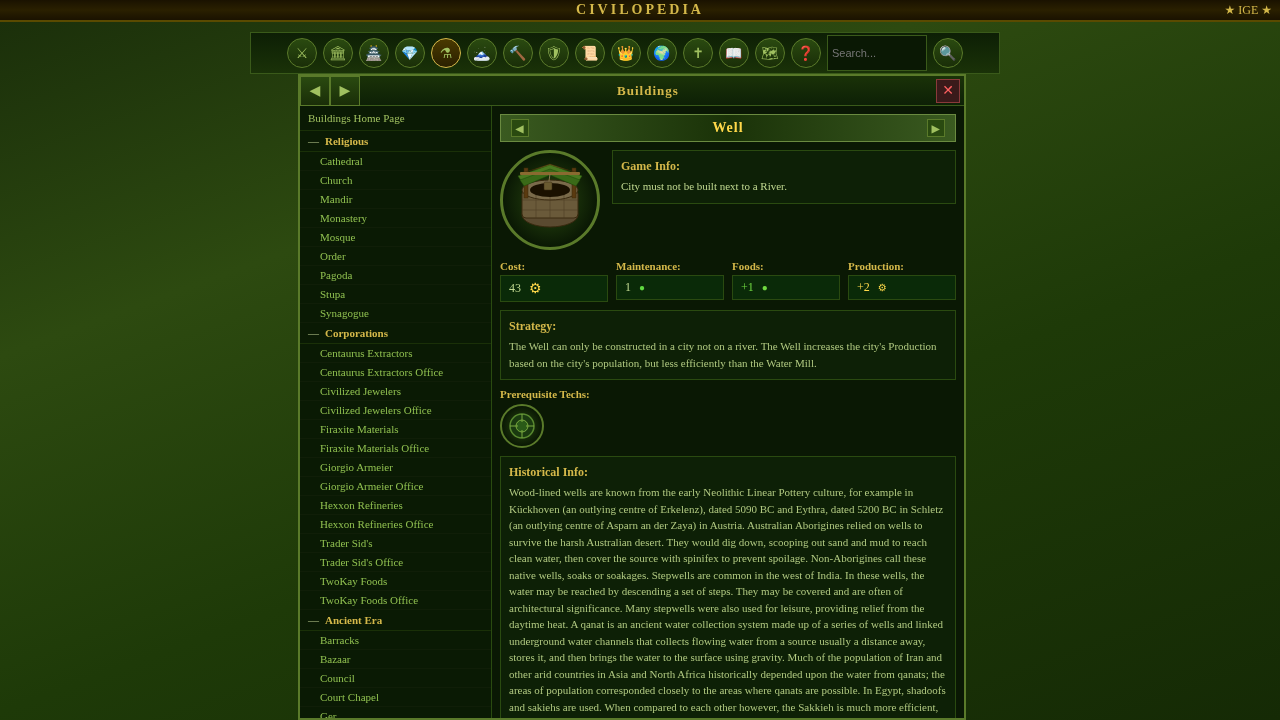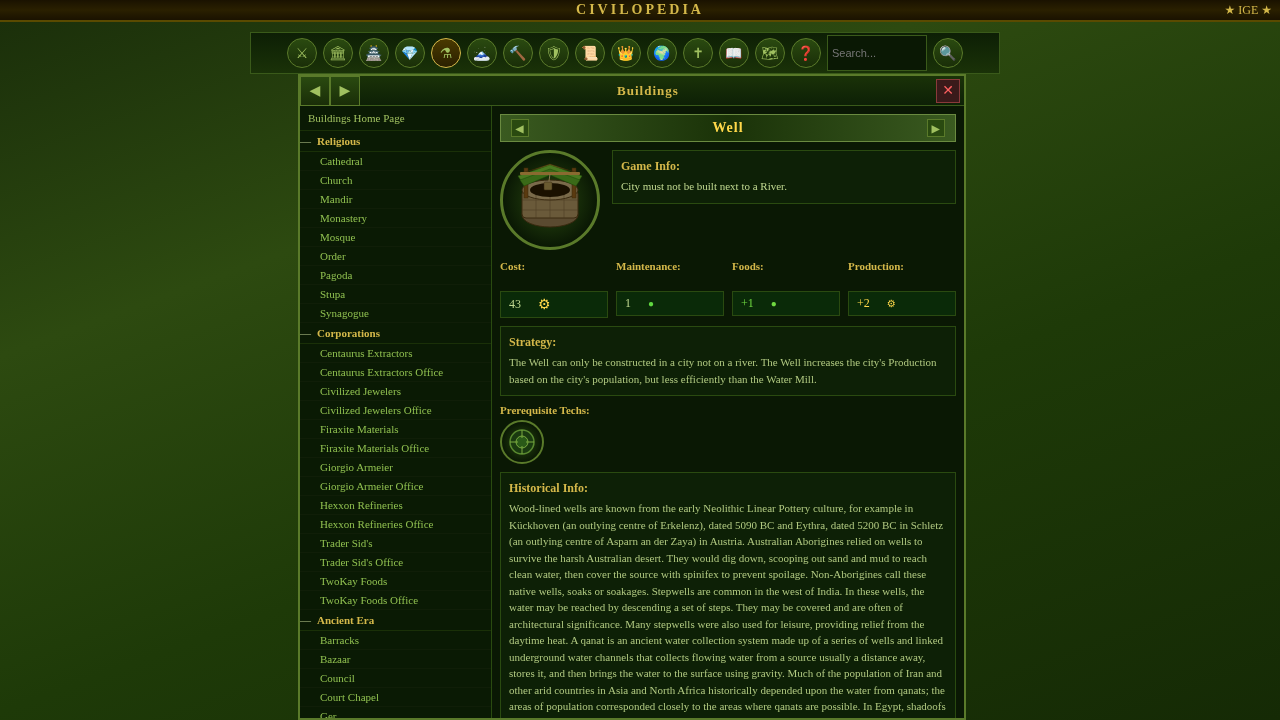--- a/index.html
+++ b/index.html
@@ -171,21 +171,21 @@
 
     .sidebar-home {
       padding: 6px 8px;
       color: #a0c060;
       font-size: 11px;
       cursor: pointer;
       border-bottom: 1px solid #1a3008;
     }
 
     .sidebar-category {
-      padding: 4px 0;
+      padding: 4px 8px;
       color: #d4b84a;
       font-size: 11px;
       font-weight: bold;
       display: flex;
       align-items: center;
       gap: 6px;
       border-bottom: 1px solid #1a3008;
     }
 
     .sidebar-category::before {
@@ -298,32 +298,32 @@
     }
 
     .stat-box {
       flex: 1;
     }
 
     .stat-label {
       color: #d4b84a;
       font-size: 11px;
       font-weight: bold;
-      margin-bottom: 19px;
+      margin-bottom: 3px;
     }
 
     .stat-value {
       background: #0a2a08;
       border: 1px solid #2a4a10;
       padding: 4px 8px;
       color: #c0d890;
       font-size: 12px;
       display: flex;
       align-items: center;
-      gap: 17px;
+      gap: 8px;
     }
 
     
     .section-box {
       background: #0d2006;
       border: 1px solid #2a4a10;
       padding: 8px;
       margin-top: 8px;
     }
 

